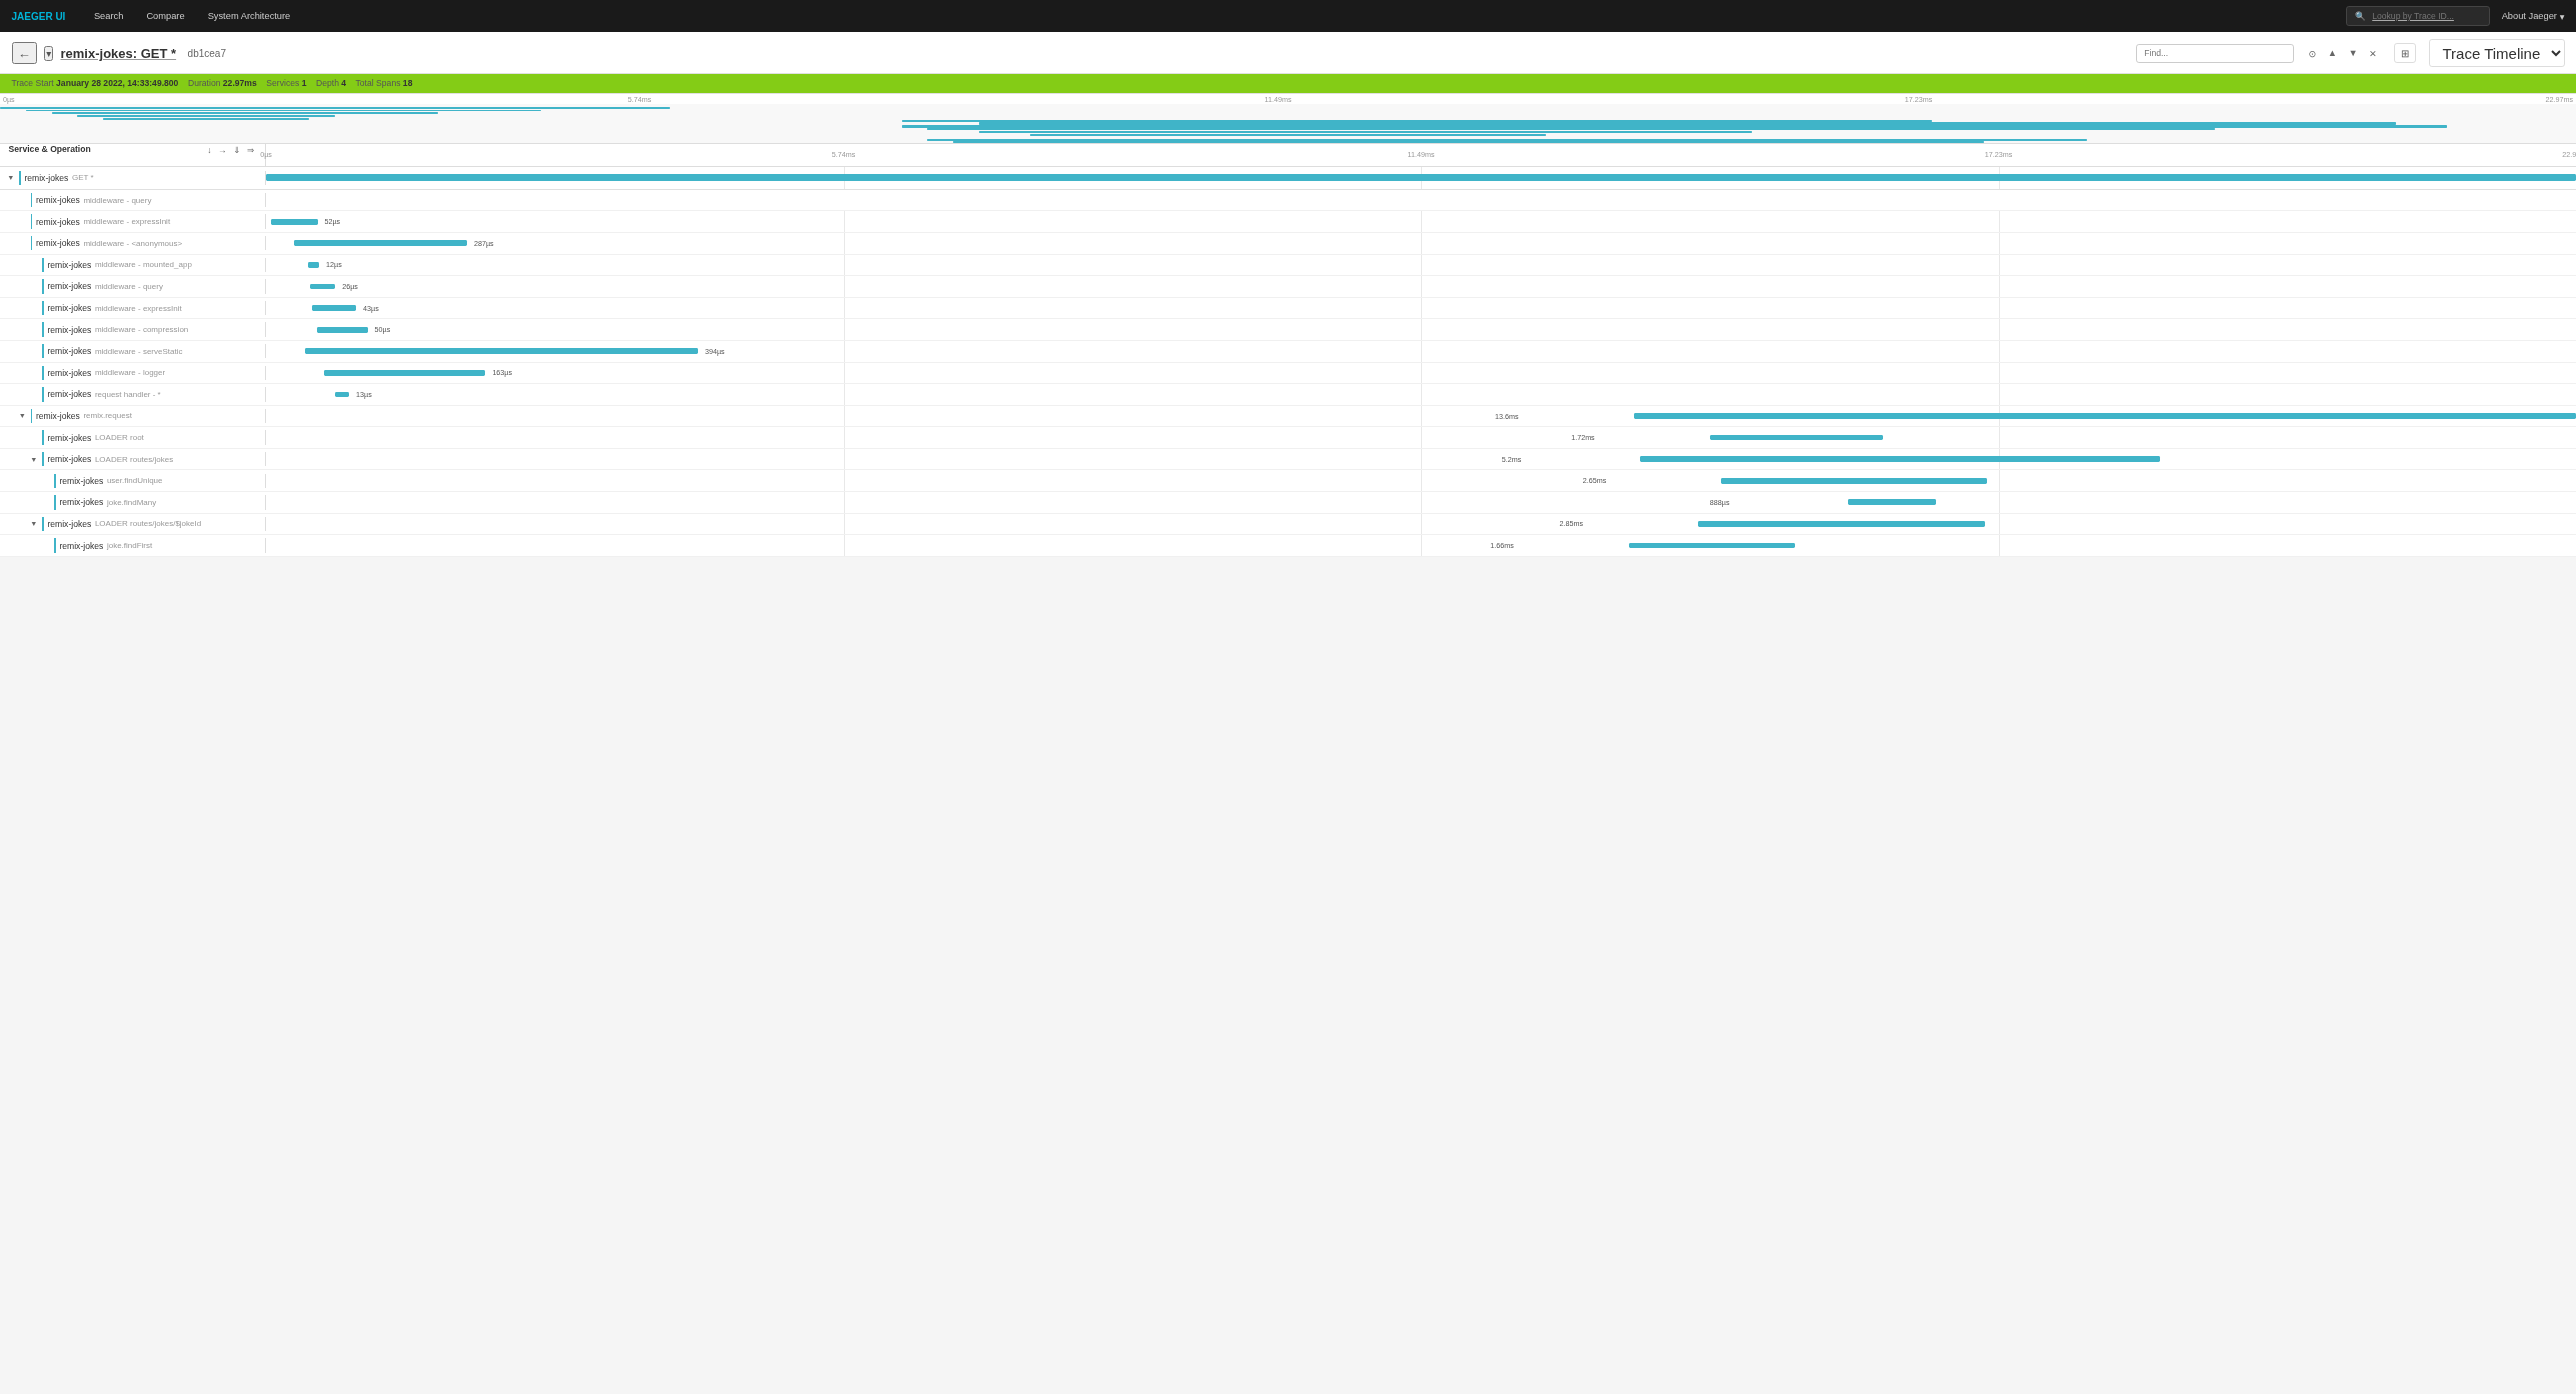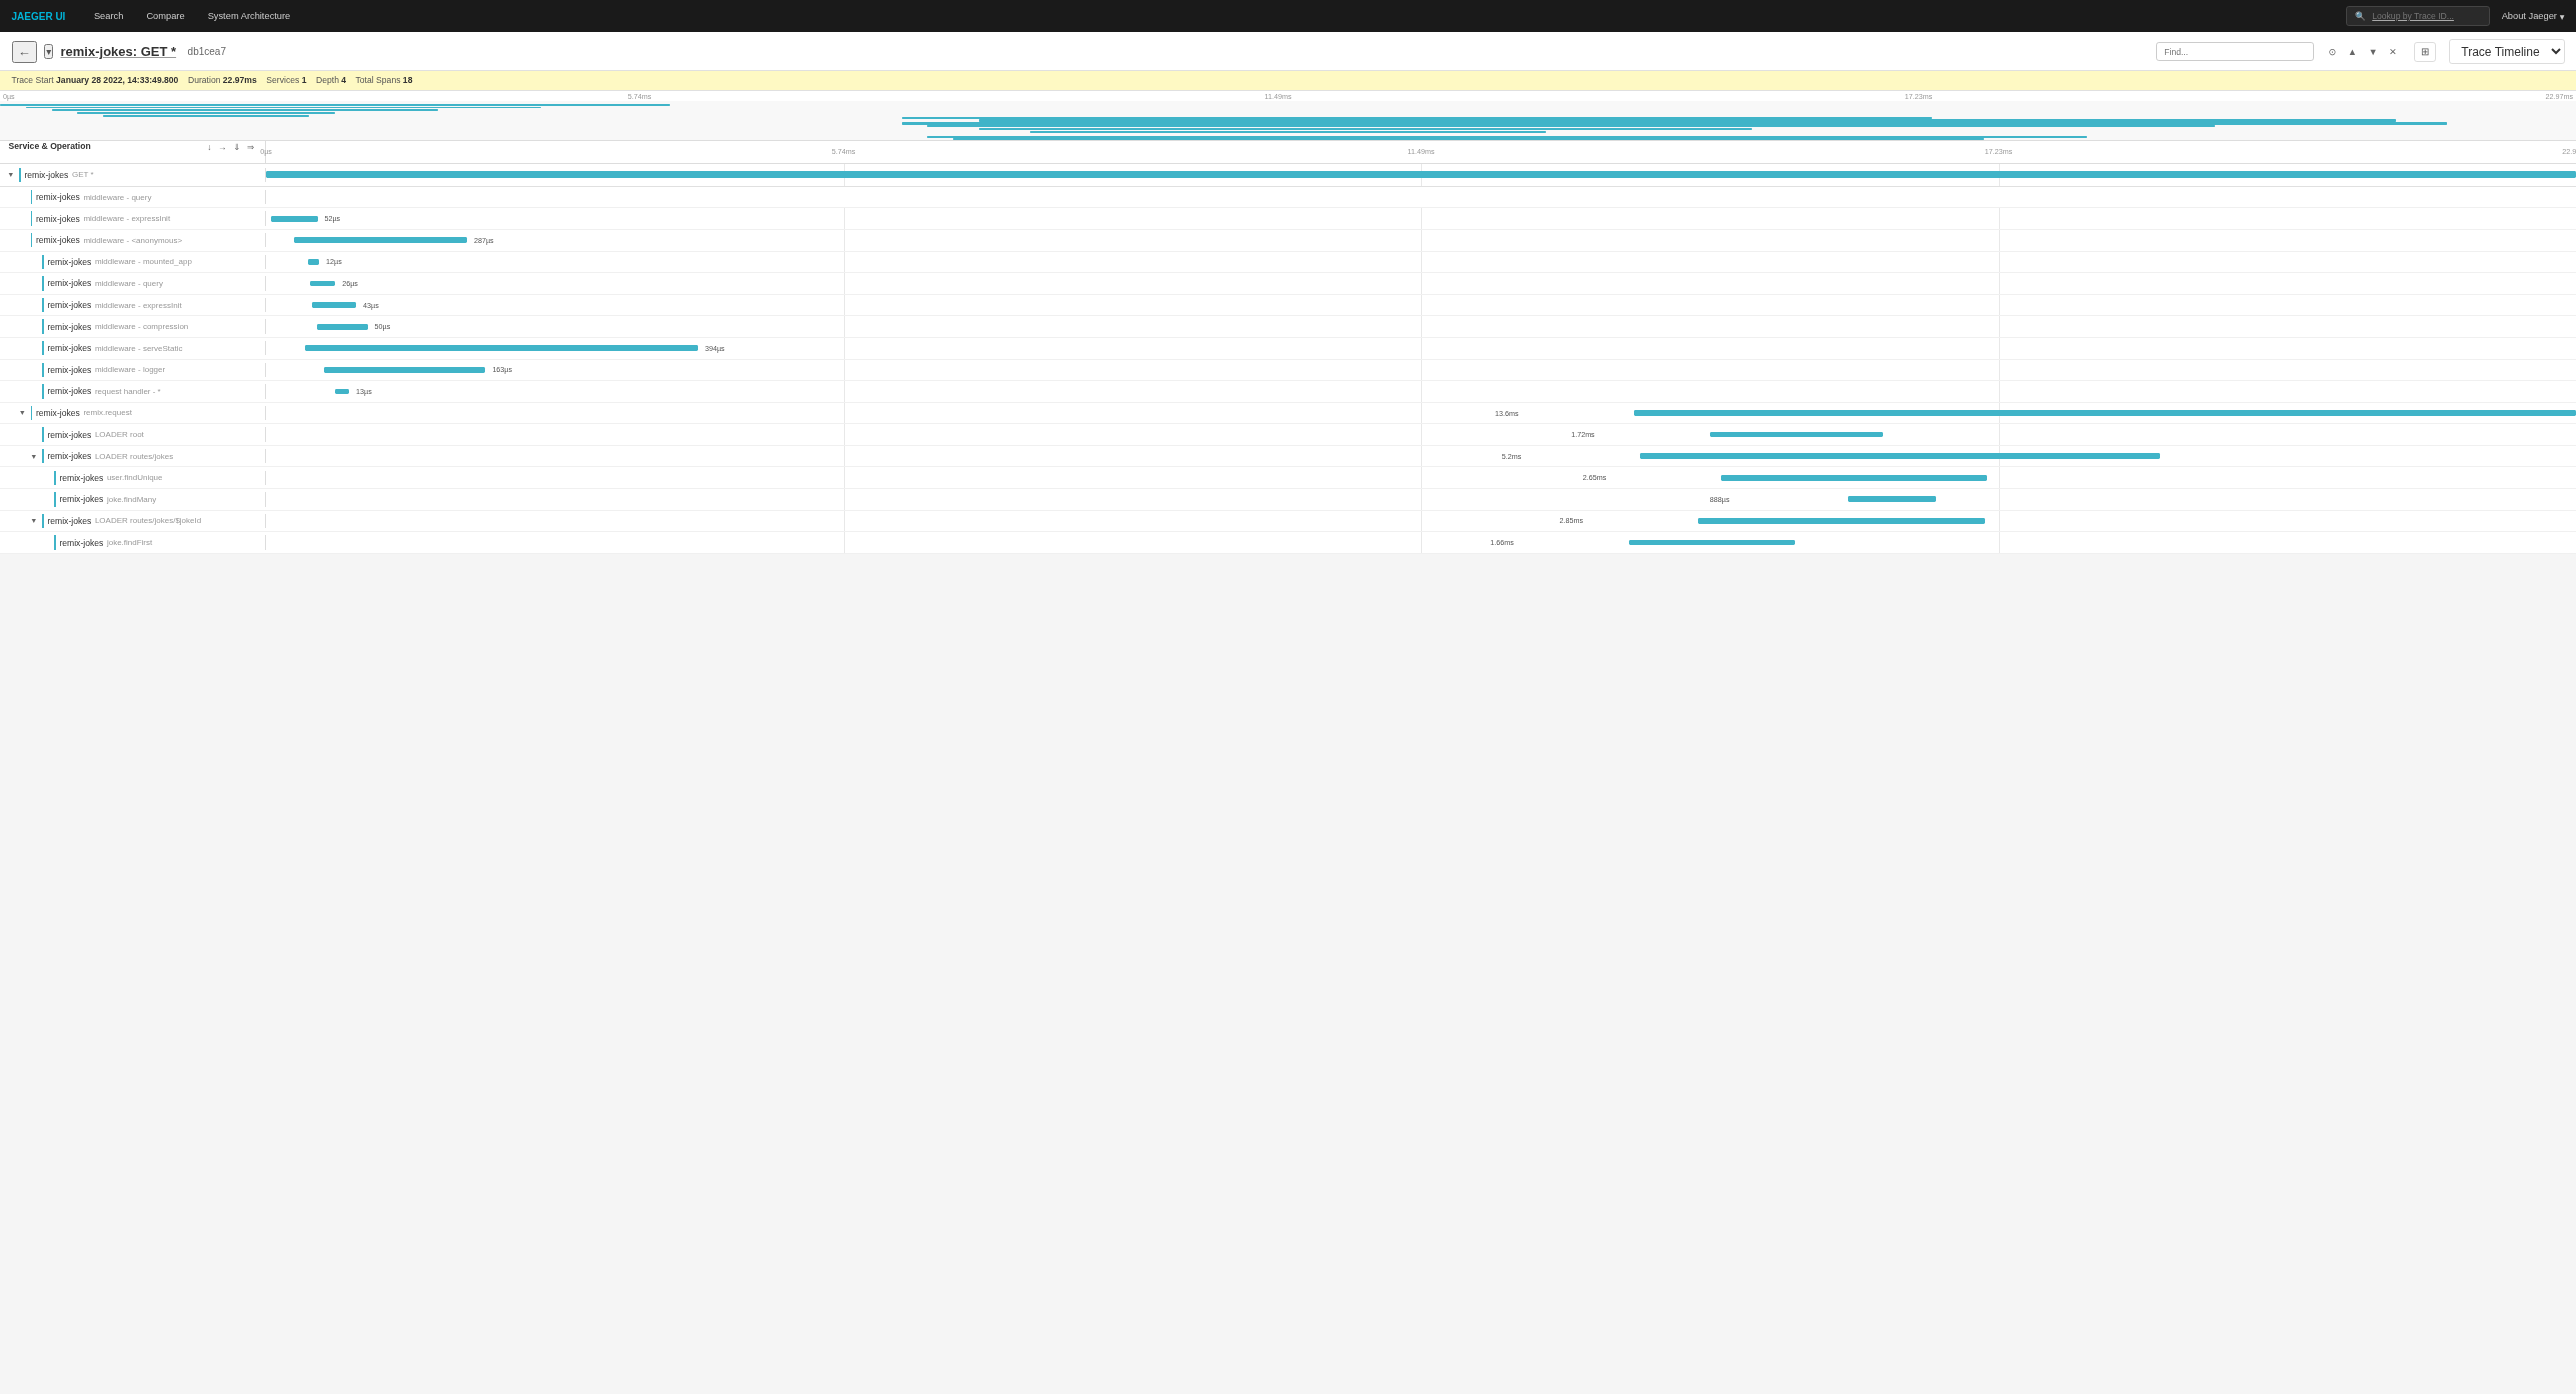--- a/index.html
+++ b/index.html
@@ -124,30 +124,31 @@
       cursor: pointer;
       color: #555;
       padding: 3.6px 5.8px;
       margin-left: 5.8px;
       font-size: 10px;
     }
     .view-select {
       border: 0.7px solid #ddd;
       border-radius: 2.9px;
       padding: 3.6px 7.2px;
-      font-size: 12px;
+      font-size: 15px;
       background: #fff;
       cursor: pointer;
       margin-left: 5.8px;
       color: #333;
+      text-align: right;
     }
 
     
     .trace-meta {
-      background: #fef9c3;
+      background: #84cc16;
       padding: 4.3px 11.5px;
       font-size: 8.6px;
       color: #555;
       border-bottom: 0.7px solid #e0e0e0;
     }
     .trace-meta strong { font-weight: 600; color: #333; }
 
     
     .minimap-container {
       background: #fff;

